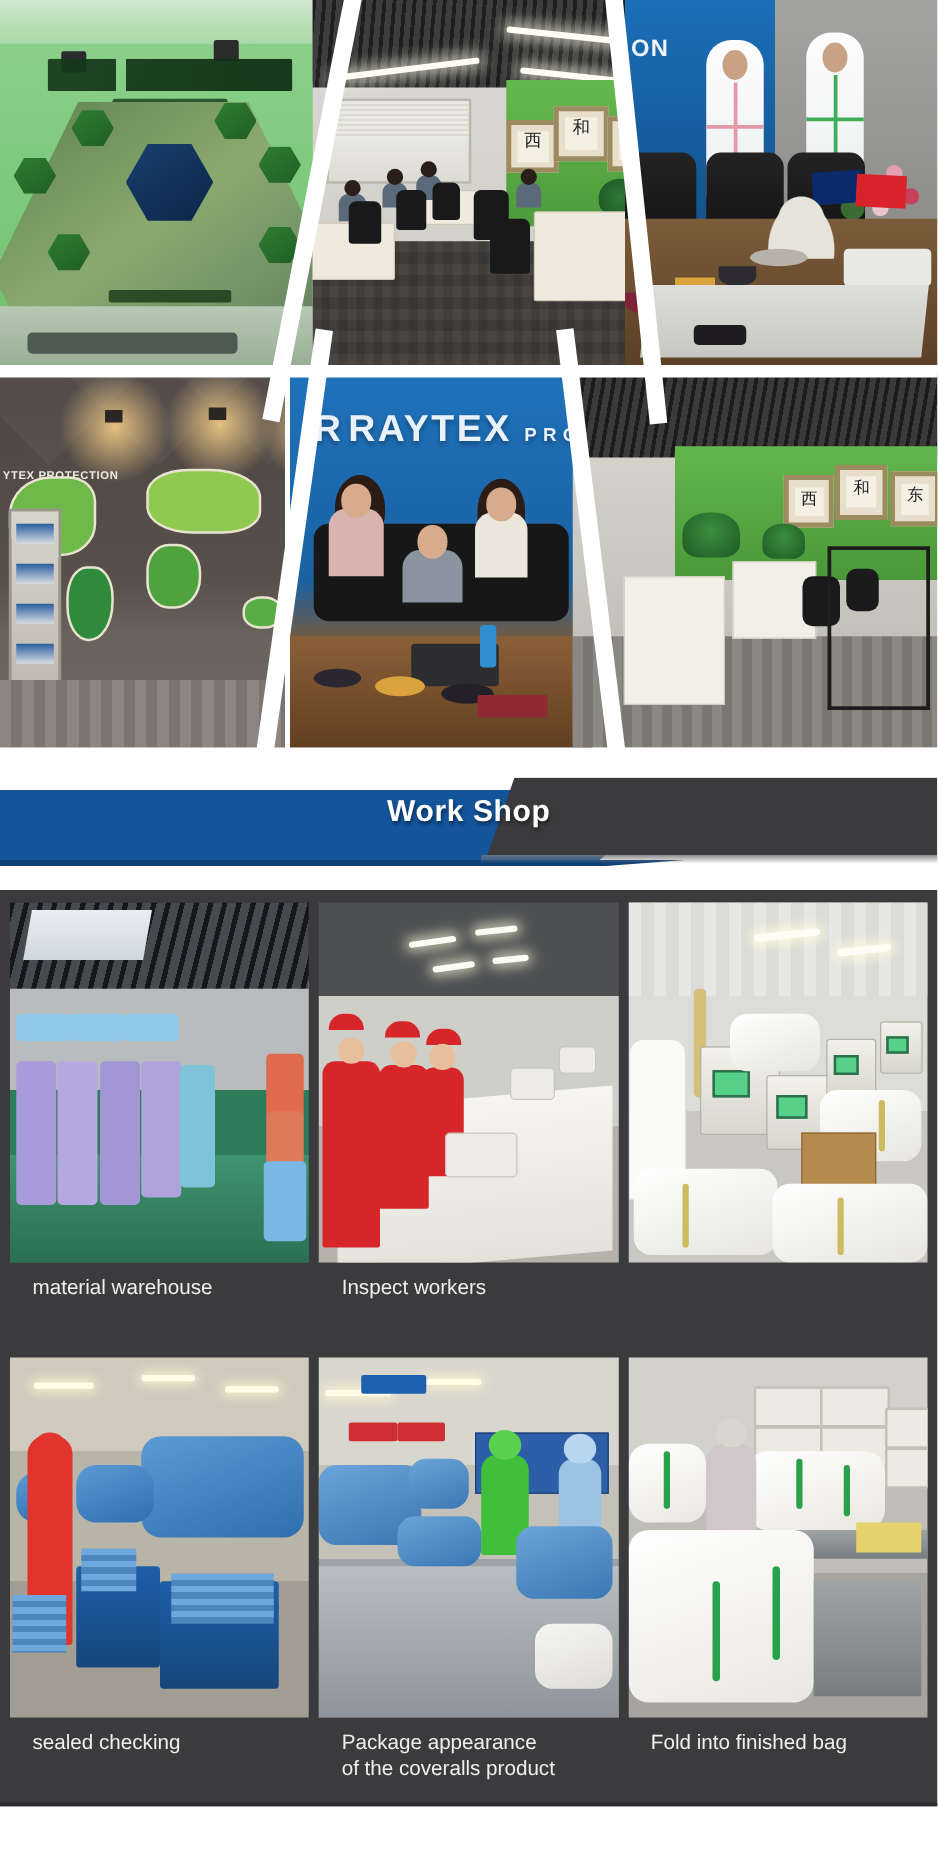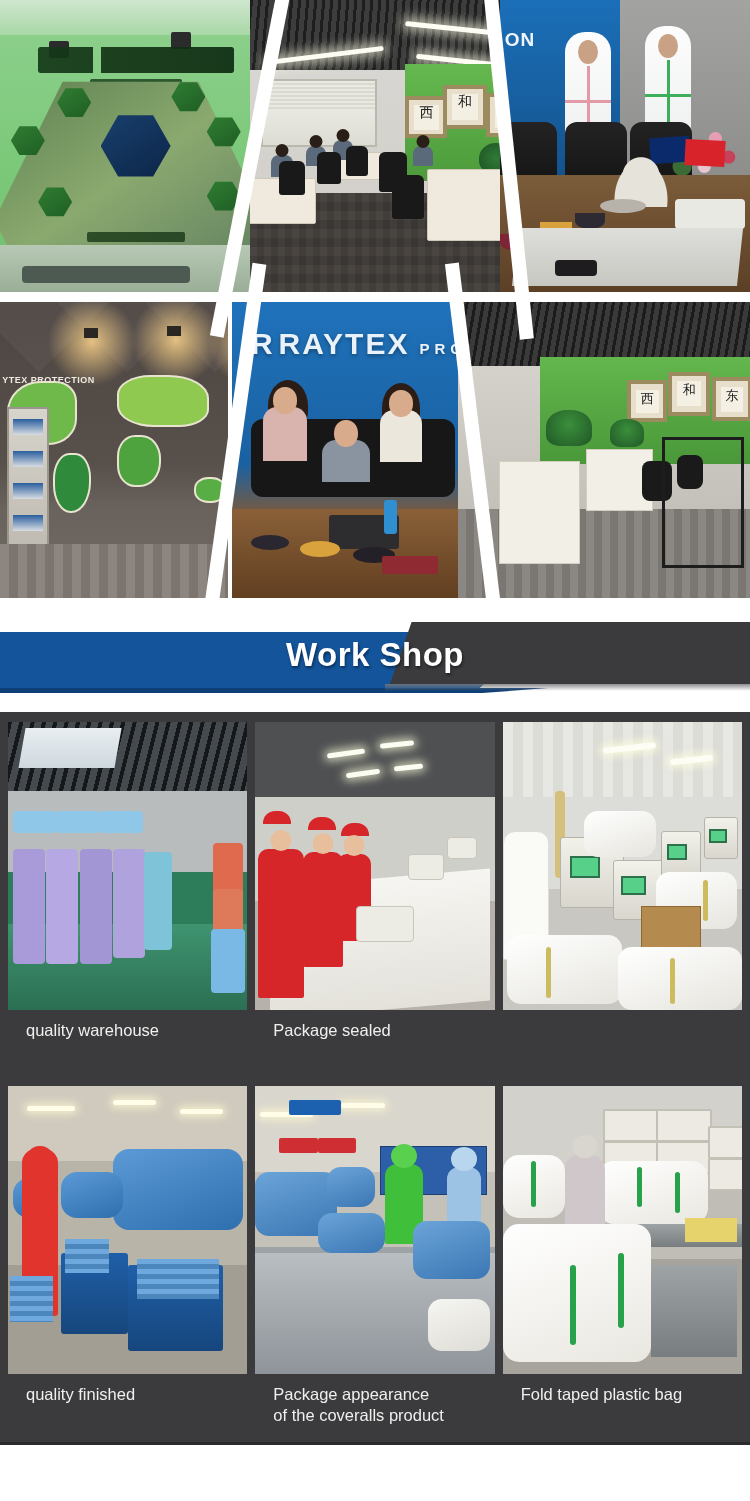--- a/index.html
+++ b/index.html
@@ -158,21 +158,21 @@
   .bar-blue{position:absolute;left:0;top:32px;width:545px;height:56px;background:#13549b;
       clip-path:polygon(0 0,100% 0,88% 100%,0 100%);}
   .bar-dark{position:absolute;left:390px;top:22px;right:0;height:62px;background:#3b3a3c;
       clip-path:polygon(6% 0,100% 0,100% 100%,0 100%);
       box-shadow:-3px 4px 6px rgba(0,0,0,.28);}
   .bar-shadow{position:absolute;left:385px;top:84px;right:0;height:7px;
       background:linear-gradient(180deg,rgba(120,120,120,.85),rgba(255,255,255,0));}
   .bar-blue-edge{position:absolute;left:0;top:88px;width:548px;height:5px;background:#0e3f77;
       clip-path:polygon(0 0,100% 0,88% 100%,0 100%);}
   .banner-title{position:absolute;left:0;right:0;top:36px;text-align:center;
-      color:#ffffff;font-size:33px;font-weight:700;letter-spacing:.5px;
+      color:#ffffff;font-size:24px;font-weight:700;letter-spacing:.5px;
       text-shadow:1px 2px 3px rgba(0,0,0,.45);}
 
   
   .shop{position:relative;width:750px;height:733px;background:#3b3a3c;
       padding-top:10px;box-sizing:border-box;}
   .shop::after{content:"";position:absolute;left:0;right:0;bottom:0;height:3px;background:#2b2a2c;}
   .shoprow{display:flex;gap:8px;padding:0 8px;box-sizing:border-box;}
   .cell{flex:1;display:flex;flex-direction:column;align-items:flex-start;}
   .photo{width:100%;height:288px;position:relative;overflow:hidden;background:#222;}
   .cap{color:#f0efee;font-size:16.5px;line-height:1.25;padding:10px 4px 0 18px;
@@ -454,41 +454,41 @@
           <div class="roll" style="left:38%;top:31%;width:44px;height:22px;background:#8fc7e8;"></div>
           <div class="roll" style="left:2%;top:44%;width:32px;height:40%;background:#a99ad9;"></div>
           <div class="roll" style="left:16%;top:44%;width:32px;height:40%;background:#b6a8e2;"></div>
           <div class="roll" style="left:30%;top:44%;width:32px;height:40%;background:#a396d4;"></div>
           <div class="roll" style="left:44%;top:44%;width:32px;height:38%;background:#b0a2dd;"></div>
           <div class="roll" style="left:57%;top:45%;width:28px;height:34%;background:#7fc3d8;"></div>
           <div class="roll" style="right:2%;top:42%;width:30px;height:18%;background:#e06a4e;"></div>
           <div class="roll" style="right:2%;top:58%;width:30px;height:16%;background:#de7a5a;"></div>
           <div class="roll" style="right:1%;top:72%;width:34px;height:22%;background:#7ab9e6;"></div>
         </div>
-        <div class="cap">quality warehouse</div>
+        <div class="cap">material warehouse</div>
       </div>
 
       <div class="cell">
         <div class="photo w-sew">
           <div class="lamp" style="left:30%;top:10%;width:16%;transform:rotate(-8deg);"></div>
           <div class="lamp" style="left:52%;top:7%;width:14%;transform:rotate(-6deg);"></div>
           <div class="lamp" style="left:38%;top:17%;width:14%;transform:rotate(-8deg);"></div>
           <div class="lamp" style="left:58%;top:15%;width:12%;transform:rotate(-6deg);"></div>
           <div class="line"></div>
           <div class="cap-red" style="left:3%;top:31%;"></div>
           <div class="worker" style="left:1%;top:44%;width:46px;height:52%;"></div>
           <div class="cap-red" style="left:22%;top:33%;"></div>
           <div class="worker" style="left:20%;top:45%;width:40px;height:40%;"></div>
           <div class="cap-red" style="left:36%;top:35%;"></div>
           <div class="worker" style="left:34%;top:46%;width:34px;height:30%;"></div>
           <div class="mach" style="left:42%;top:64%;width:56px;height:34px;"></div>
           <div class="mach" style="left:64%;top:46%;width:34px;height:24px;"></div>
           <div class="mach" style="left:80%;top:40%;width:28px;height:20px;"></div>
         </div>
-        <div class="cap">Package sealed</div>
+        <div class="cap">Inspect workers</div>
       </div>
 
       <div class="cell">
         <div class="photo w-seal">
           <div class="ceil"></div>
           <div class="lamp" style="left:42%;top:8%;width:22%;transform:rotate(-6deg);"></div>
           <div class="lamp" style="left:70%;top:12%;width:18%;transform:rotate(-6deg);"></div>
           <div class="worker" style="left:0%;top:38%;width:44px;height:44%;"></div>
           <div class="arm" style="left:22%;top:24%;width:10px;height:30%;"></div>
           <div class="mach" style="left:24%;top:40%;width:62px;height:24%;">
@@ -525,21 +525,21 @@
           <div class="pile" style="left:44%;top:22%;width:54%;height:28%;"></div>
           <div class="pile" style="left:22%;top:30%;width:26%;height:16%;"></div>
           <div class="pile" style="left:2%;top:32%;width:16%;height:14%;"></div>
           <div class="red" style="left:6%;top:22%;width:36px;height:58%;"></div>
           <div class="bin" style="left:22%;top:58%;width:28%;height:28%;"></div>
           <div class="bin" style="left:50%;top:62%;width:40%;height:30%;"></div>
           <div class="stack" style="left:54%;top:60%;width:34%;height:14%;"></div>
           <div class="stack" style="left:24%;top:53%;width:18%;height:12%;"></div>
           <div class="stack" style="left:1%;top:66%;width:18%;height:16%;"></div>
         </div>
-        <div class="cap">quality finished</div>
+        <div class="cap">sealed checking</div>
       </div>
 
       <div class="cell">
         <div class="photo w-insp">
           <div class="lamp" style="left:2%;top:9%;width:22%;"></div>
           <div class="lamp" style="left:36%;top:6%;width:18%;"></div>
           <div class="bnr" style="left:14%;top:5%;width:22%;"></div>
           <div class="bnr red" style="left:10%;top:18%;width:16%;"></div>
           <div class="bnr red" style="left:26%;top:18%;width:16%;"></div>
           <div class="locker" style="left:52%;top:21%;width:44%;height:16%;"></div>
@@ -572,17 +572,17 @@
           <div class="tape" style="left:56%;top:28%;width:5px;height:14%;"></div>
           <div class="tape" style="left:72%;top:30%;width:5px;height:14%;"></div>
           <div class="worker" style="left:26%;top:24%;width:40px;height:30%;"></div>
           <div class="bench" style="left:50%;top:48%;width:50%;height:8%;"></div>
           <div class="yellow" style="left:76%;top:46%;width:22%;height:8%;"></div>
           <div class="pile" style="left:0%;top:48%;width:62%;height:48%;"></div>
           <div class="tape" style="left:28%;top:62%;width:6px;height:28%;"></div>
           <div class="tape" style="left:48%;top:58%;width:6px;height:26%;"></div>
           <div class="bench" style="left:62%;top:62%;width:36%;height:32%;"></div>
         </div>
-        <div class="cap">Fold taped plastic bag</div>
+        <div class="cap">Fold into finished bag</div>
       </div>
     </div>
   </div>
 </div>
 
 </body></html>

